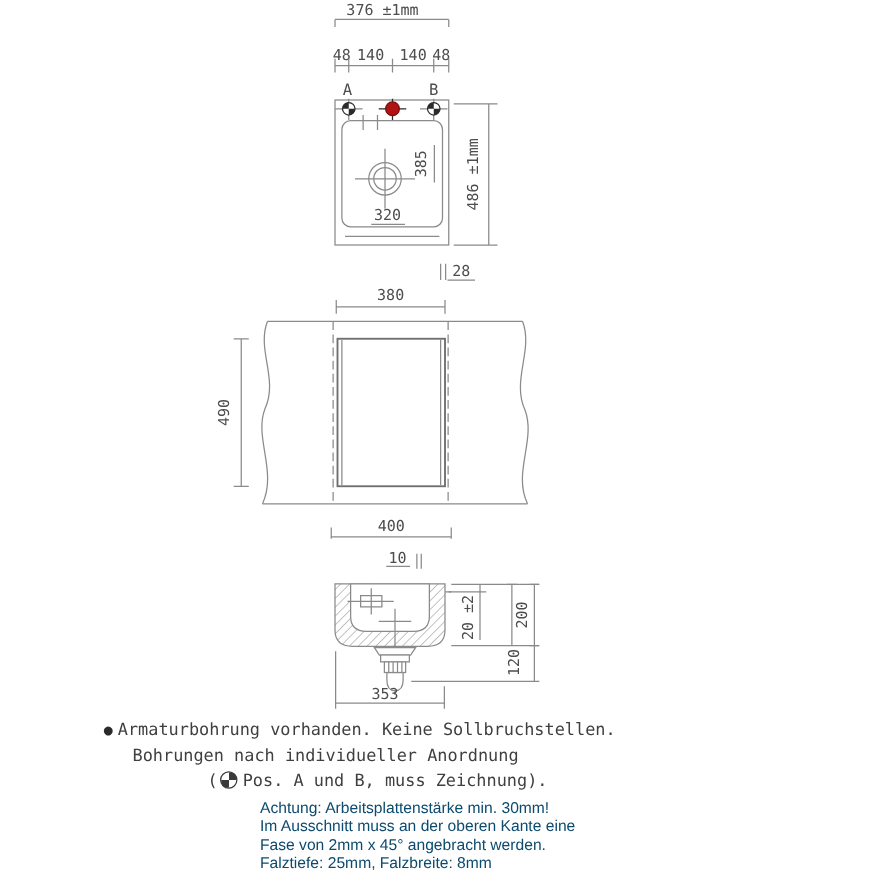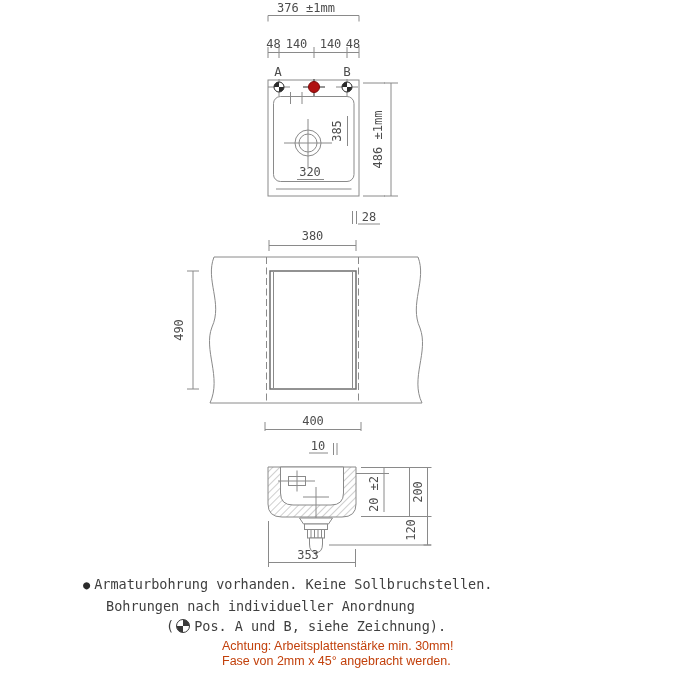--- a/index.html
+++ b/index.html
@@ -12,21 +12,21 @@
   .lnw{stroke:#8a8a8a;stroke-width:1;fill:#ffffff;}
   .lnd{stroke:#6f6f6f;stroke-width:1.5;fill:none;}
   .dash{stroke:#8a8a8a;stroke-width:1;fill:none;stroke-dasharray:7 3.5;}
   .notes{position:absolute;left:0;top:574px;width:700px;color:#3f3f3f;
          font-family:"DejaVu Sans Mono", monospace;font-size:13.5px;line-height:20.5px;}
   .note-line{position:relative;padding-left:72px;white-space:nowrap;}
   .bullet{display:inline-block;color:#2b2b2b;margin-right:4px;font-size:12px;}
   .hole-sym{display:inline-block;width:12px;height:12px;border:1px solid #3a3a3a;border-radius:50%;
             vertical-align:-2px;margin:0 4px 0 2px;
             background:conic-gradient(#3a3a3a 0 90deg,#fff 90deg 180deg,#3a3a3a 180deg 270deg,#fff 270deg 360deg);}
-  .warning{position:absolute;left:211px;top:639px;color:#c2410c;
+  .warning{position:absolute;left:197px;top:639px;color:#0c4a6e;
            font-family:"Liberation Sans", sans-serif;font-size:12.5px;line-height:14.8px;white-space:nowrap;}
 </style>
 </head>
 <body>
 
 <div id="canvas">
 
 <svg width="700" height="574" viewBox="0 0 700 574">
   <defs>
     <pattern id="hatch" width="5" height="5" patternUnits="userSpaceOnUse" patternTransform="rotate(45)">
@@ -169,21 +169,23 @@
     <g>
       <path class="ln" d="M257.5,521 V567 M344.5,549 V567 M257.5,562.5 H344.5 M257.5,557 V567 M344.5,557 V567"></path>
       <text x="297" y="559" text-anchor="middle">353</text>
     </g>
   </g>
 </svg>
 
 <div class="notes">
   <div class="note-line"><span class="bullet">●</span><span>Armaturbohrung vorhanden. Keine Sollbruchstellen.</span></div>
   <div class="note-line" style="padding-left:95px;"><span>Bohrungen nach individueller Anordnung</span></div>
-  <div class="note-line" style="padding-left:155px;"><span>(</span><span class="hole-sym"></span><span>Pos. A und B, siehe Zeichnung).</span></div>
+  <div class="note-line" style="padding-left:155px;"><span>(</span><span class="hole-sym"></span><span>Pos. A und B, muss Zeichnung).</span></div>
 </div>
 
 <div class="warning">
   <div>Achtung: Arbeitsplattenstärke min. 30mm!</div>
+  <div>Im Ausschnitt muss an der oberen Kante eine</div>
   <div>Fase von 2mm x 45° angebracht werden.</div>
+  <div>Falztiefe: 25mm, Falzbreite: 8mm</div>
 </div>
 
 </div>
 
 </body></html>

